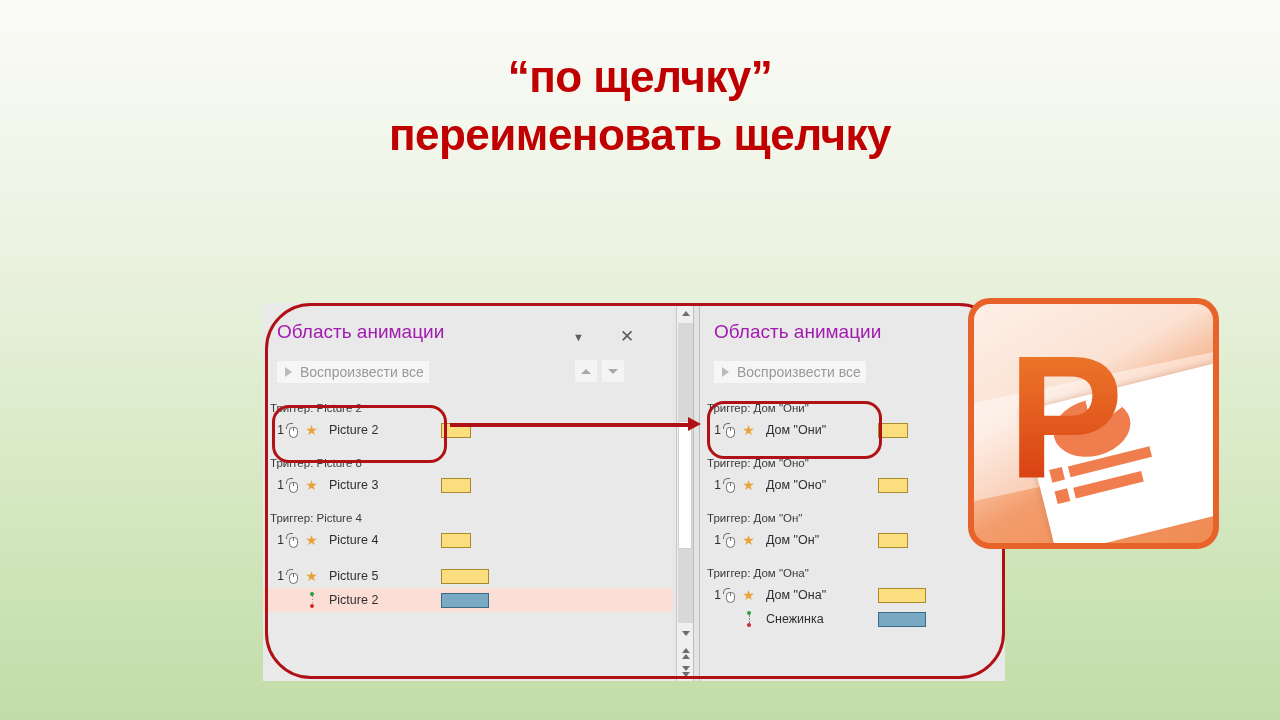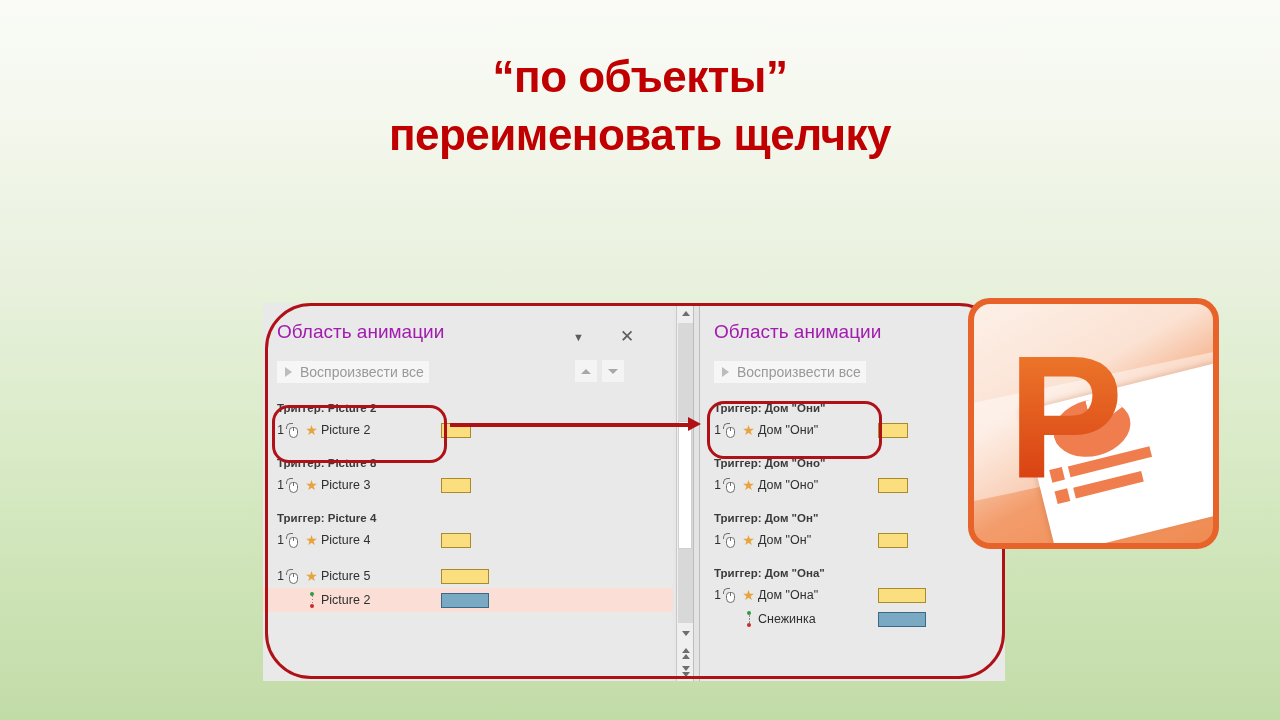--- a/index.html
+++ b/index.html
@@ -96,22 +96,22 @@
     width: 0; height: 0;
     border-top: 5px solid #a8a8a8;
     border-left: 5px solid transparent;
     border-right: 5px solid transparent;
   }
 
   
   .anim-list { position: absolute; left: 0; top: 96px; width: 100%; }
   .grp { position: relative; }
   .trig {
-    font-size: 11.5px; font-weight: bold; color: #3a3a3a;
-    padding-left: 14px; height: 19px; line-height: 19px;
+    font-size: 11.5px; font-weight: normal; color: #3a3a3a;
+    padding-left: 7px; height: 19px; line-height: 19px;
     white-space: nowrap;
   }
   .row {
     position: relative;
     height: 24px;
     display: flex; align-items: center;
     white-space: nowrap;
   }
   .row-num {
     width: 22px; text-align: right; padding-right: 1px;
@@ -160,21 +160,21 @@
     width: 4px; height: 4px; border-radius: 50%;
     background: #cc2a2a;
   }
   .ic-path .dots {
     position: absolute; left: 9.5px; top: 5px;
     width: 1.5px; height: 8px;
     background: repeating-linear-gradient(to bottom, #8a8a8a 0 1.5px, transparent 1.5px 3px);
   }
   .row-label {
     font-size: 12.5px; color: #2f2f2f;
-    margin-left: 0;
+    margin-left: 8px;
   }
   .bar {
     position: absolute;
     height: 15px;
     border: 1px solid #a98b2e;
     background: #fbdf7f;
   }
   .bar.blue { border-color: #3b6a88; background: #7aa9c4; }
   .row.selected { background: #fbdfd6; }
   .grp + .grp { margin-top: 12px; }
@@ -304,21 +304,21 @@
     background: linear-gradient(180deg, #ef7f2e 0%, #d6380f 100%);
     -webkit-background-clip: text; background-clip: text;
     -webkit-text-fill-color: transparent;
     text-shadow: 0 0 0 rgba(0,0,0,0);
   }
 </style>
 </head>
 <body>
 
 <div class="title-block">
-  <div class="title-line l2">“по объекты”</div>
+  <div class="title-line l2">“по щелчку”</div>
   <div class="title-line">переименовать щелчку</div>
 </div>
 
 <div class="shot">
 
   <div class="pane pane-left">
     <div class="pane-title">Область анимации</div>
     <div class="hdr-caret">▼</div>
     <div class="hdr-close">✕</div>
 

